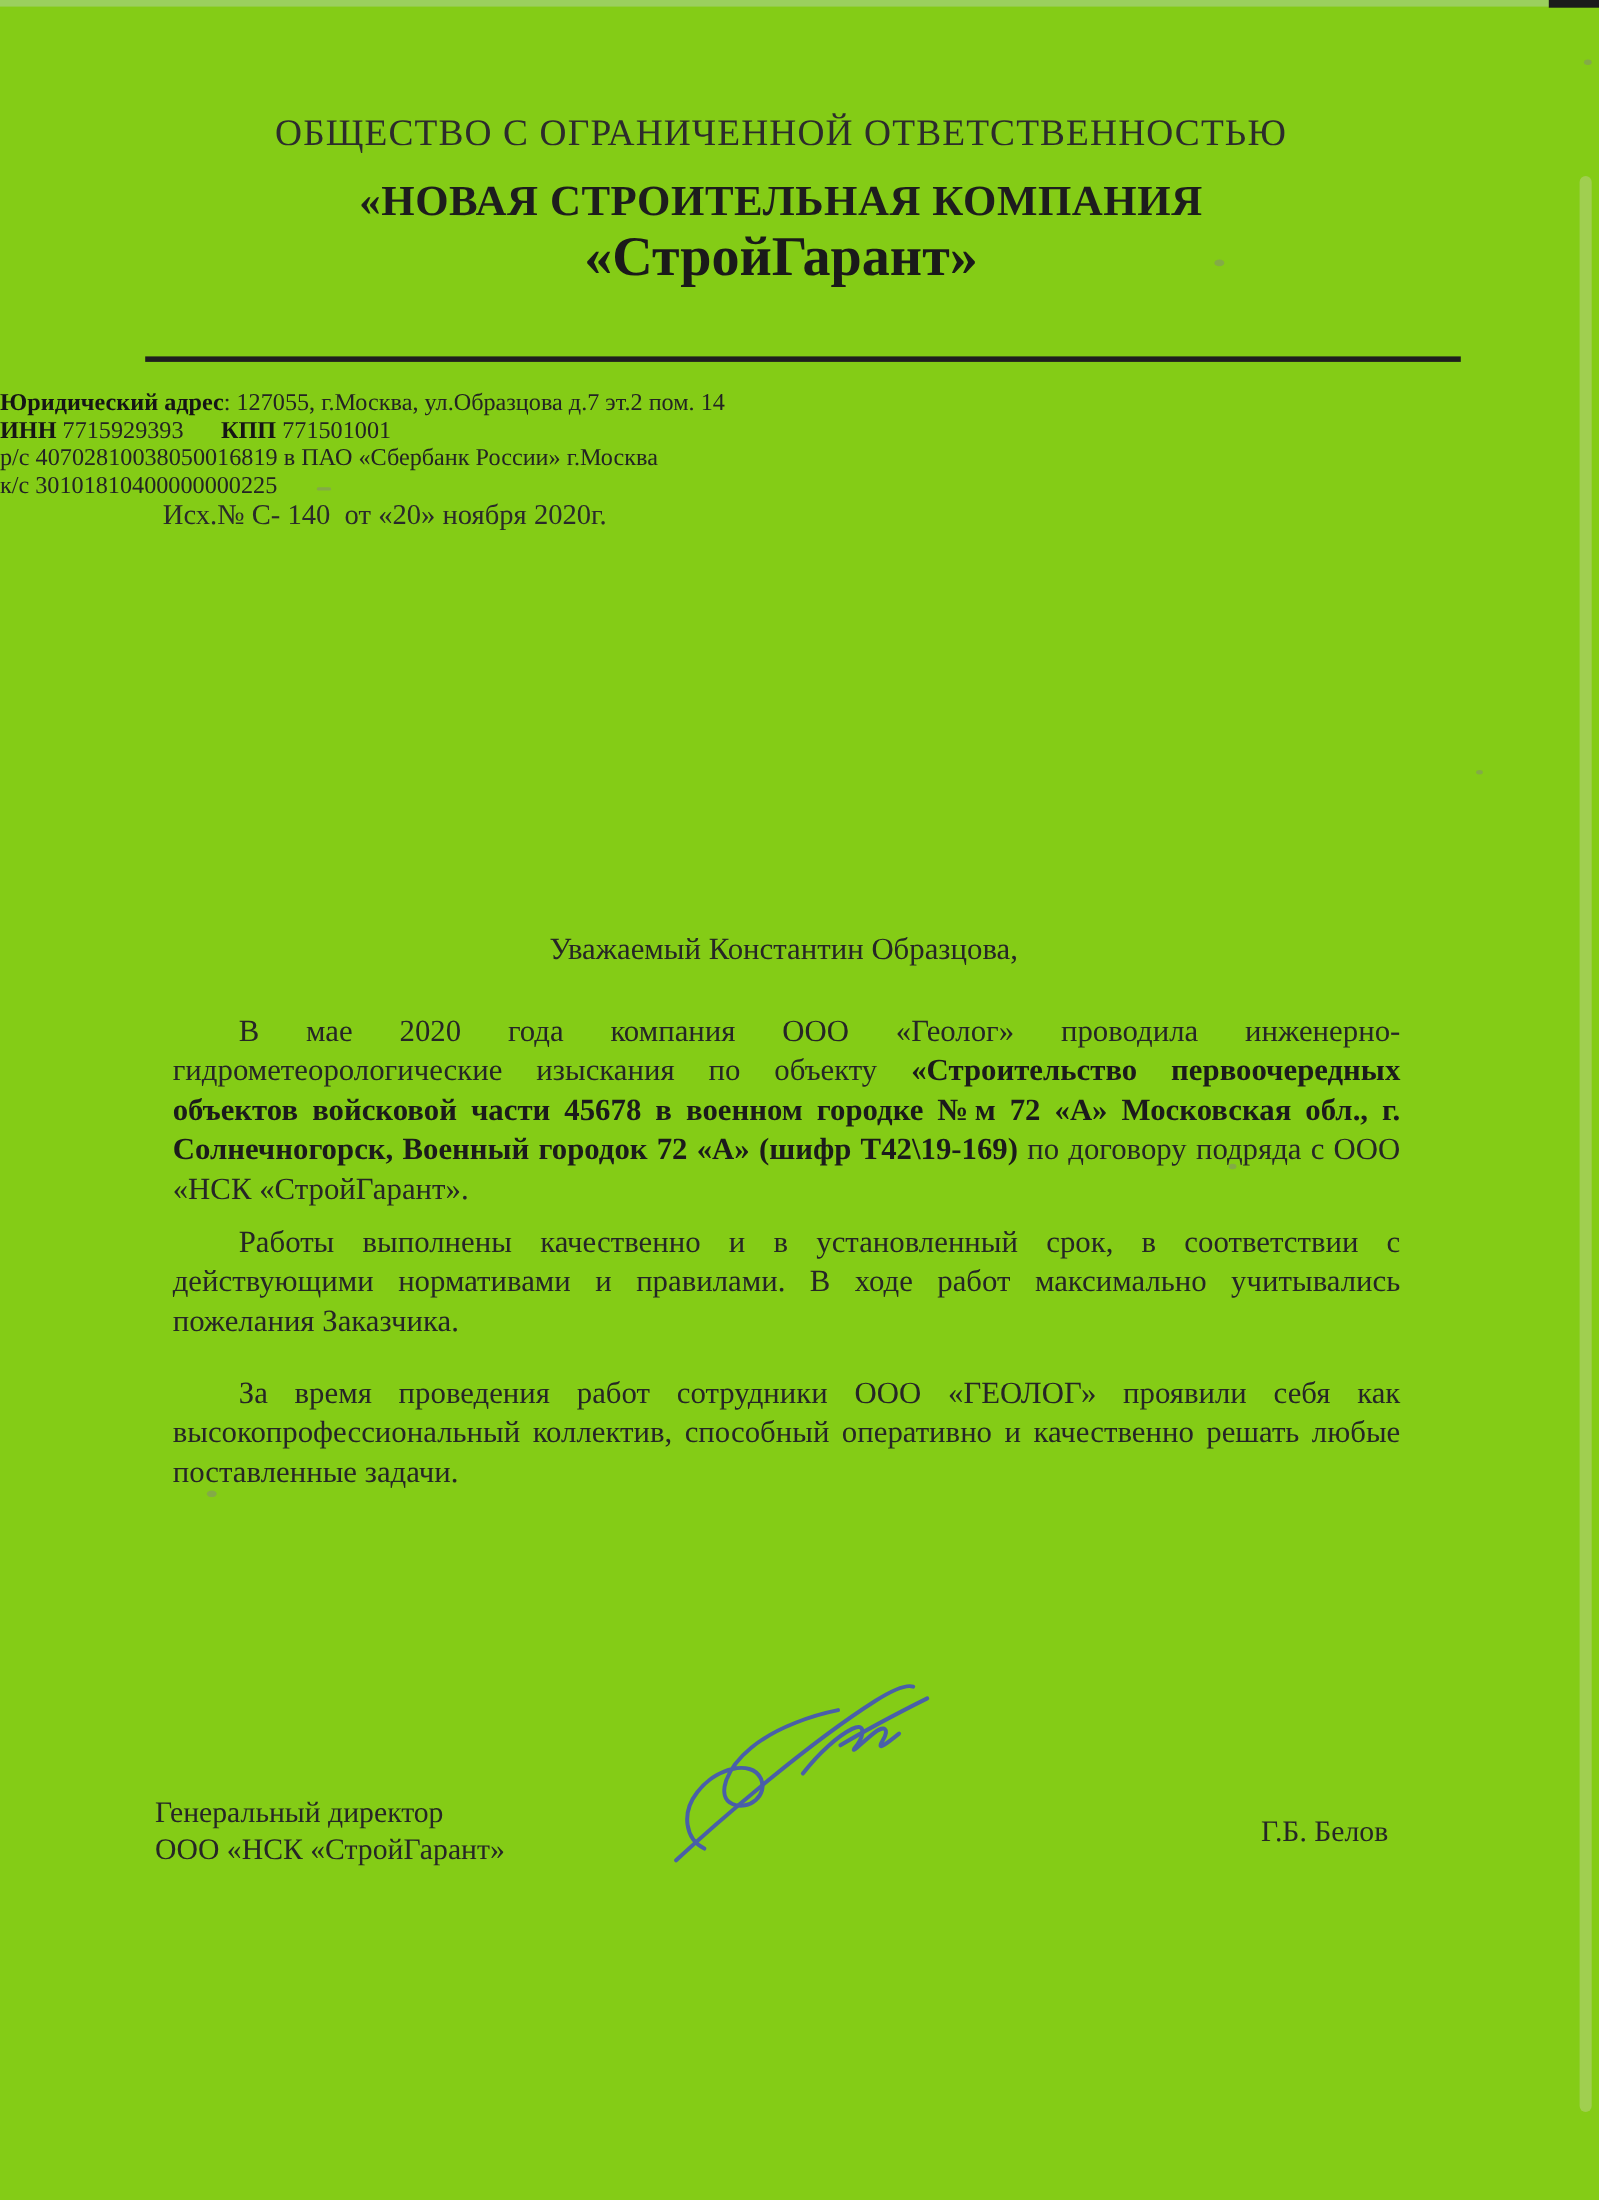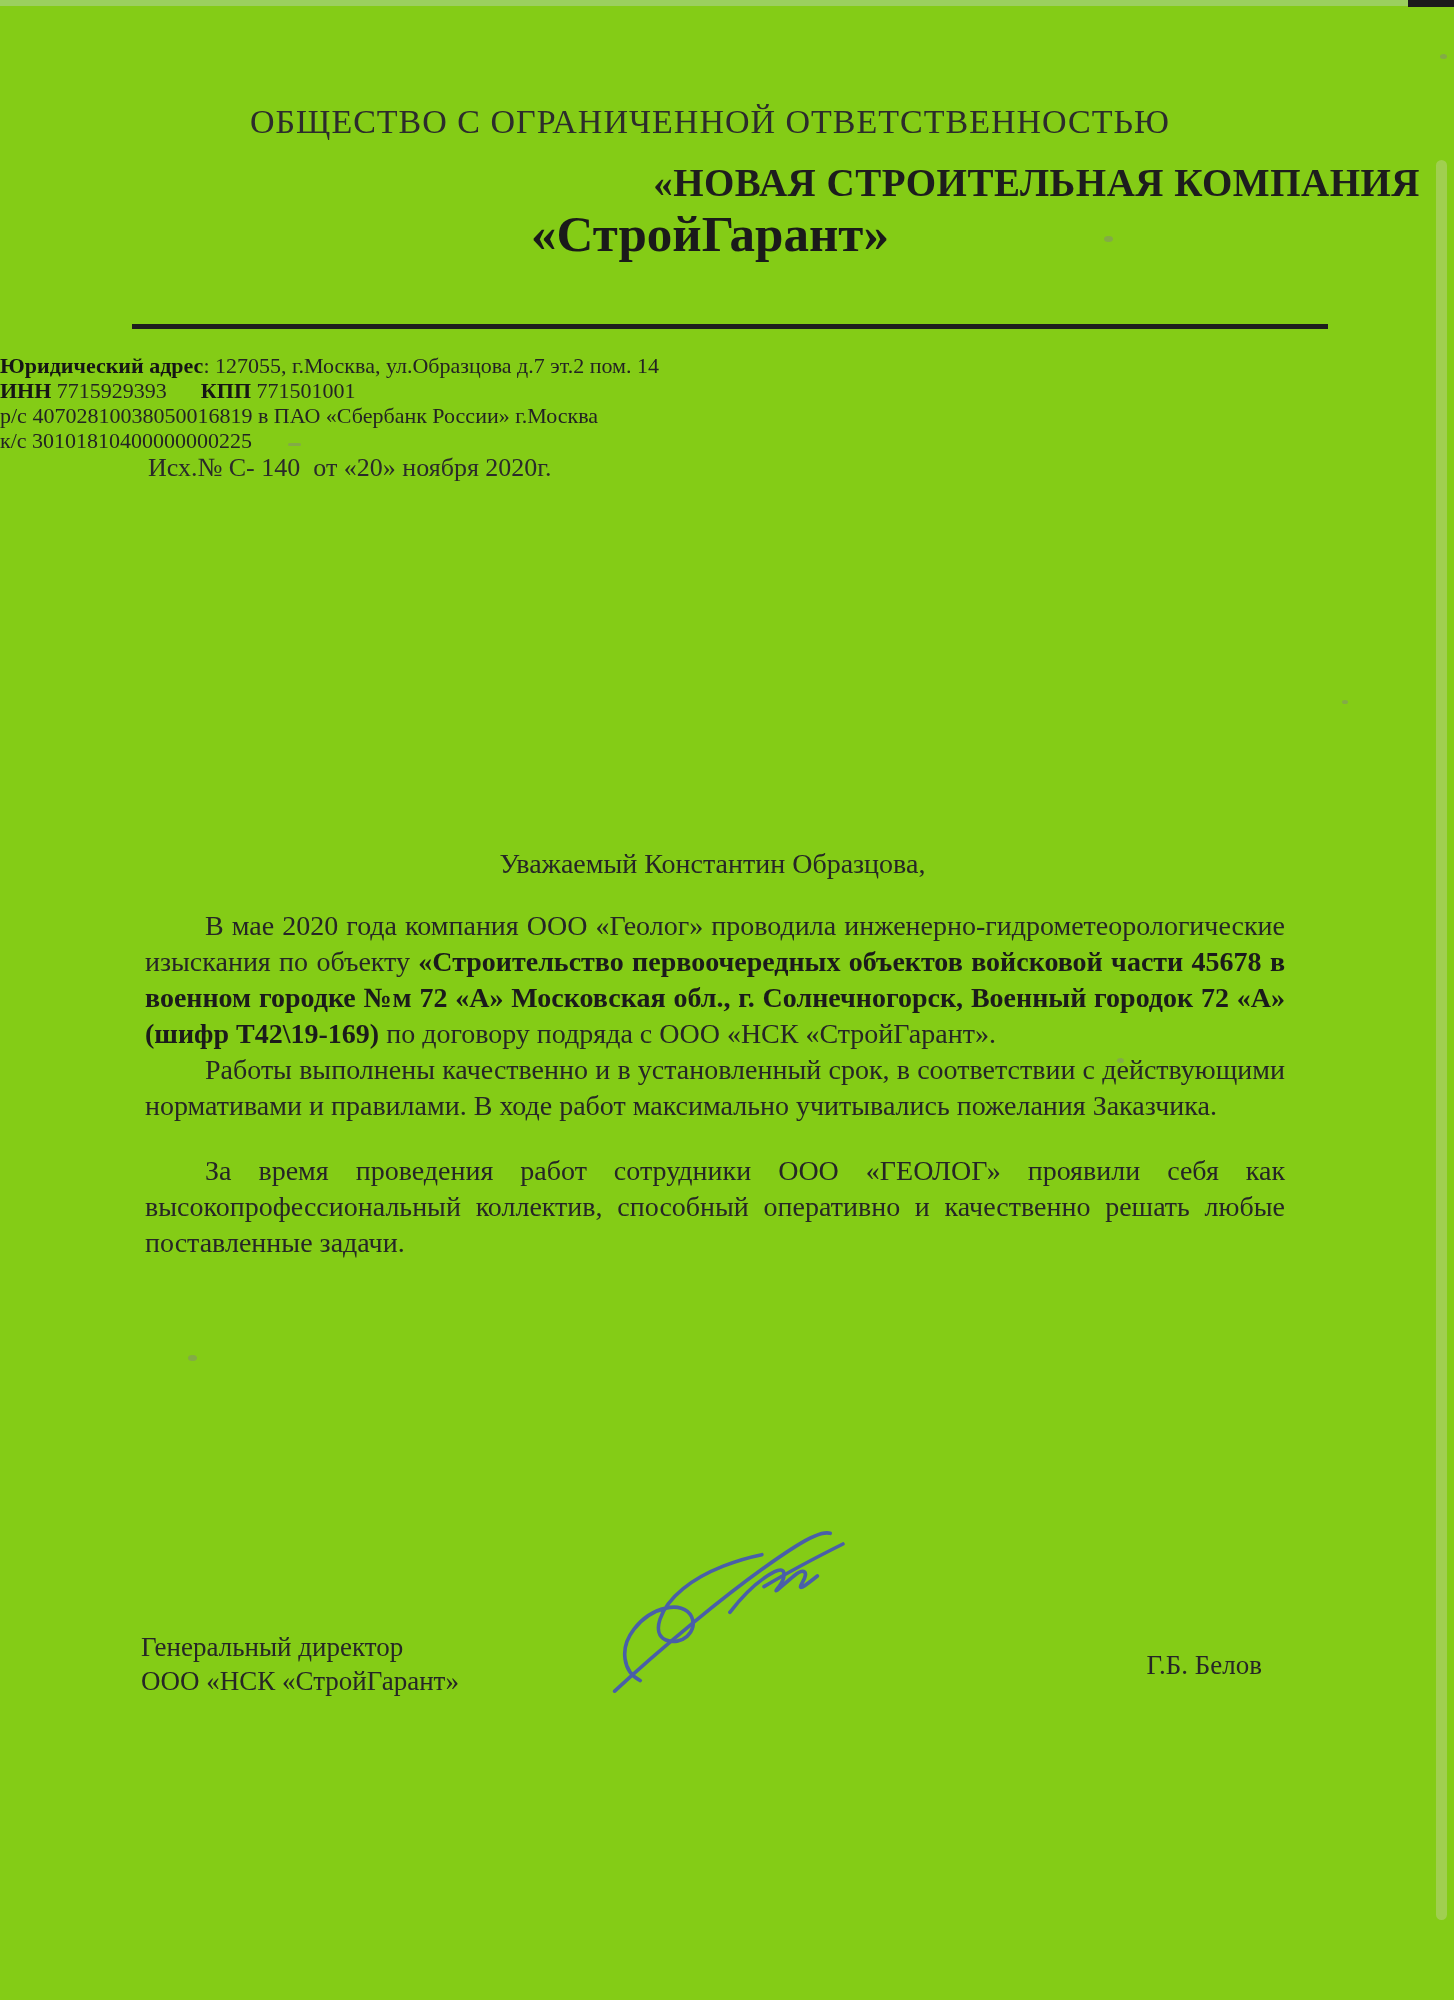--- a/index.html
+++ b/index.html
@@ -17,21 +17,21 @@
   .corner-strip{position:absolute;right:0;top:0;width:46px;height:7px;background:#1b1b1b;}
   .fold-shadow{position:absolute;left:1436px;top:160px;width:11px;height:1760px;background:rgba(226,214,214,0.30);border-radius:6px;}
   .speck{position:absolute;background:rgba(130,130,130,0.45);border-radius:50%;}
 
   .hdr-org{
     position:absolute;left:0;top:103px;width:1420px;
     text-align:center;font-size:34px;letter-spacing:1px;color:#2c2c2c;
   }
   .hdr-company{
     position:absolute;left:0;top:160px;width:1420px;
-    text-align:right;font-size:39px;font-weight:bold;color:#1d1d1d;letter-spacing:0.5px;
+    text-align:center;font-size:39px;font-weight:bold;color:#1d1d1d;letter-spacing:0.5px;
   }
   .hdr-name{
     position:absolute;left:0;top:205px;width:1420px;
     text-align:center;font-size:51px;font-weight:bold;color:#1a1a1a;
   }
   .hdr-rule{
     position:absolute;left:132px;top:324px;width:1196px;height:5px;background:#1e1e1e;
   }
   .contacts{
     position:absolute;left:0;top:353px;width:1420px;
@@ -48,21 +48,21 @@
     text-align:right;font-size:26px;font-weight:bold;line-height:51px;color:#1f1f1f;
   }
   .salutation{
     position:absolute;left:140px;top:848px;width:1145px;
     text-align:center;font-size:28px;color:#262626;
   }
   .body-text{
     position:absolute;left:145px;top:908px;width:1140px;
     font-size:28px;line-height:36px;text-align:justify;color:#262626;
   }
-  .body-text p{margin:0;text-indent:60px;}
+  .body-text p{margin:12px;text-indent:60px;}
   .body-text p.gap{margin-top:29px;}
   .body-text b{color:#1b1b1b;}
   .sig-title{
     position:absolute;left:141px;top:1630px;
     font-size:27px;line-height:34px;color:#262626;
   }
   .sig-name{
     position:absolute;left:1000px;top:1650px;width:262px;
     text-align:right;font-size:27px;color:#262626;
   }

